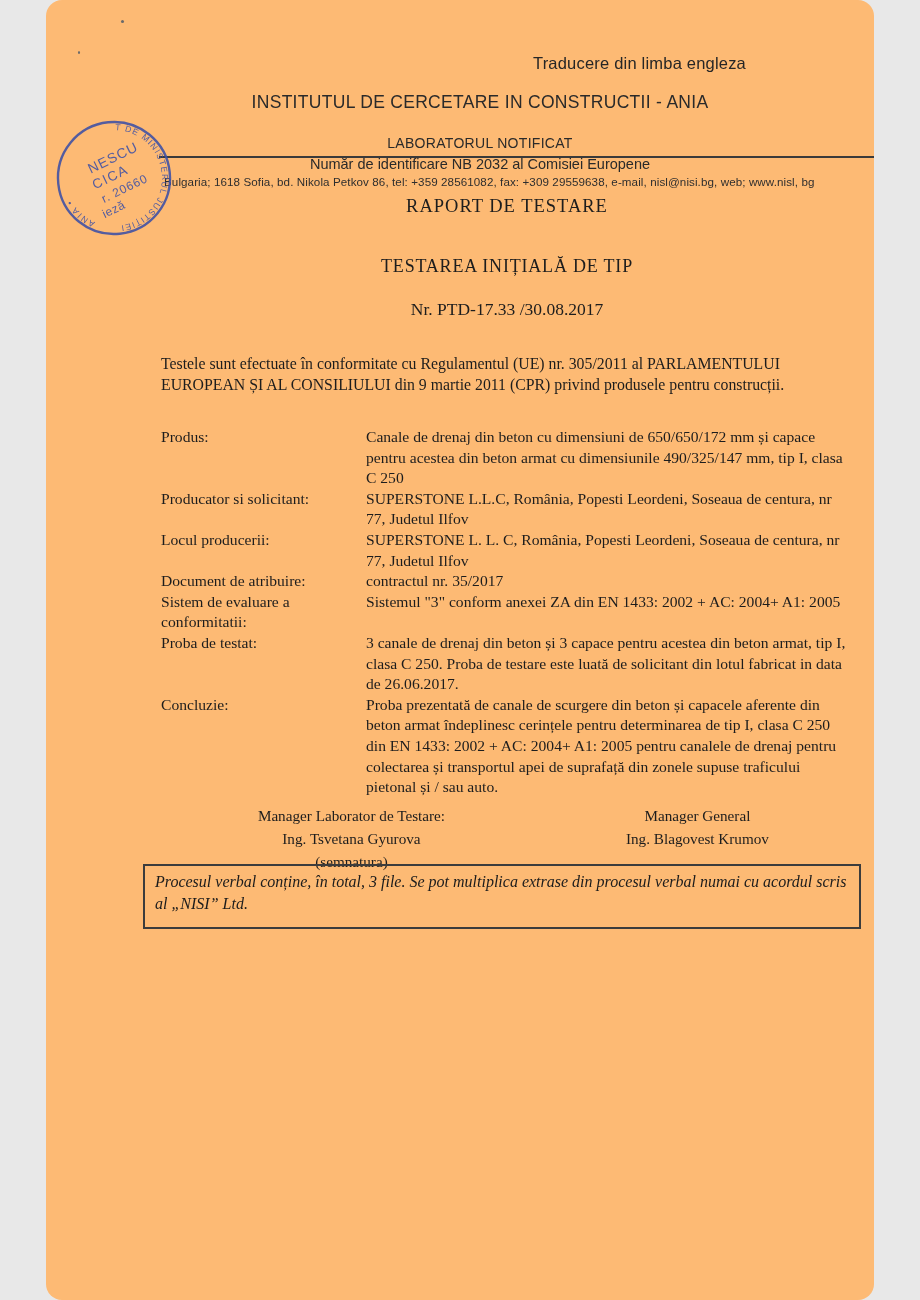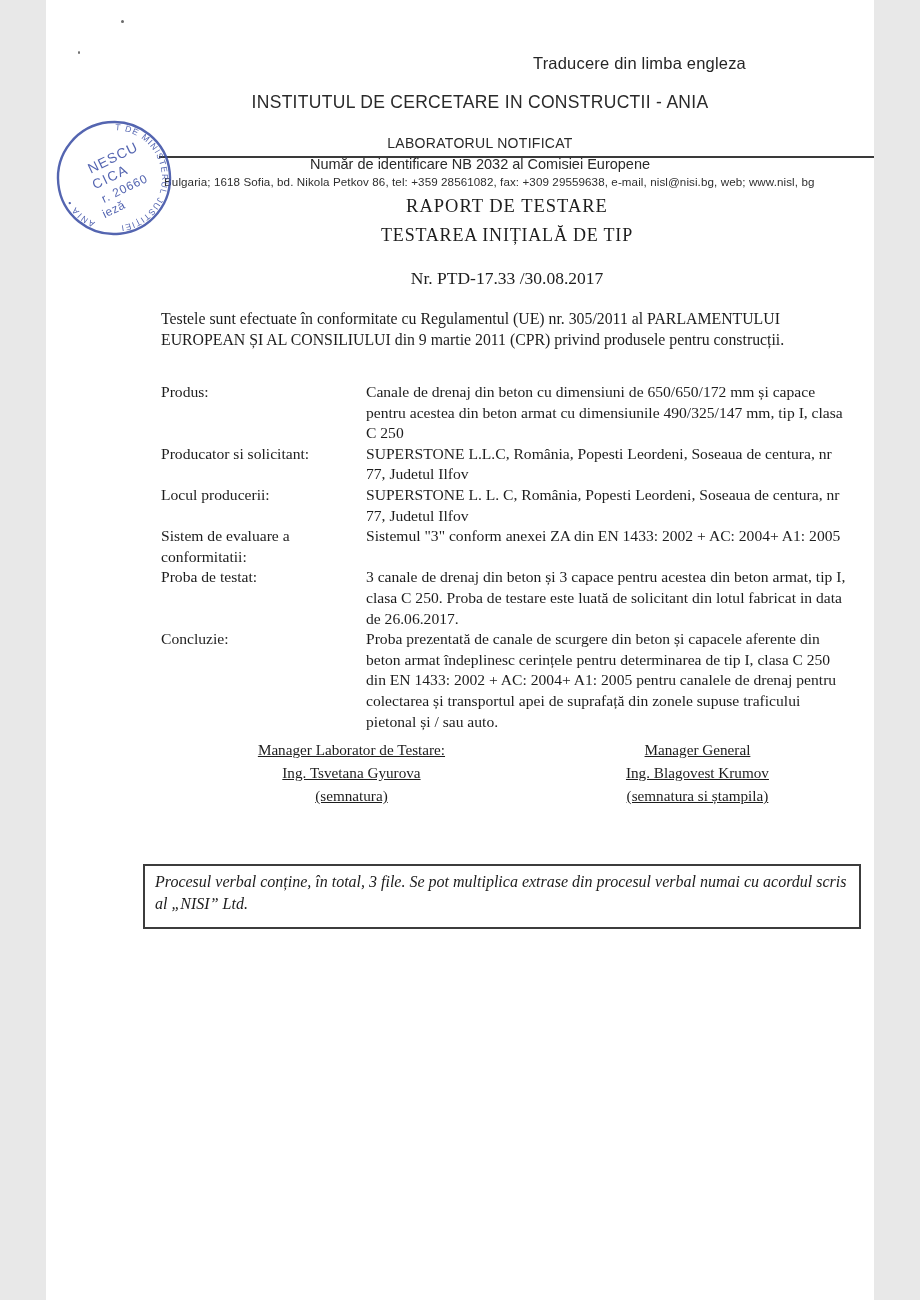--- a/index.html
+++ b/index.html
@@ -2,23 +2,24 @@
 <html lang="ro"><head>
 <meta charset="utf-8">
 <style>
   * { margin: 0; padding: 0; box-sizing: border-box; }
   html, body { background: #e8e8e8; }
   .page {
     position: relative;
     width: 828px;
     height: 1300px;
     margin: 0 auto;
-    background: #ffffff;
+    background: #fdba74;
     overflow: hidden;
     color: #1f1f1f;
+    border-radius: 16px;
   }
   
   .speck { position: absolute; background: #6a6a6a; border-radius: 50%; }
   .speck.s1 { left: 75px; top: 20px; width: 3px; height: 3px; }
   .speck.s2 { left: 32px; top: 51px; width: 2px; height: 3px; }
 
   
   .translation-note {
     position: absolute; top: 54px; right: 128px;
     font-family: "Liberation Sans", sans-serif;
@@ -50,38 +51,38 @@
     opacity: 0.88;
   }
 
   
   .body-col {
     position: absolute; left: 115px; top: 196px; width: 692px;
     font-family: "Liberation Serif", serif;
     color: #1d1d1d;
   }
   .title-report   { text-align: center; font-size: 18.5px; letter-spacing: 1px; font-weight: 400; }
-  .title-subtitle { text-align: center; font-size: 18px; letter-spacing: 0.8px; margin-top: 8px; font-weight: 400; }
+  .title-subtitle { text-align: center; font-size: 18px; letter-spacing: 0.8px; margin-top: 39px; font-weight: 400; }
   .title-number   { text-align: center; font-size: 17.5px; margin-top: 22px; font-weight: 400; }
   .intro {
-    margin-top: 19px; font-size: 15.8px; line-height: 21px; text-align: left;
+    margin-top: 33px; font-size: 15.8px; line-height: 21px; text-align: left;
   }
   .fields { margin-top: 32px; }
   .field-row {
     display: grid;
     grid-template-columns: 205px 1fr;
     font-size: 15.6px;
     line-height: 20.6px;
   }
   .field-label { padding-right: 8px; }
   .field-value { padding-right: 2px; }
 
   .signatures {
     margin-top: 6px;
-    display: flex; justify-content: space-between; text-decoration: underline;
+    display: flex; justify-content: space-between;
   }
   .sig-block { text-align: center; font-size: 15.2px; line-height: 23px; }
   .sig-left  { width: 382px; }
   .sig-right { width: 312px; }
 
   .footer-box {
     position: absolute; left: 97px; top: 864px; width: 718px;
     border: 2px solid #3c3c3c;
     padding: 5px 12px 12px 10px;
     font-family: "Liberation Serif", serif;
@@ -142,20 +143,24 @@
       </div>
       <div class="field-row">
         <div class="field-label">Producator si solicitant:</div>
         <div class="field-value">SUPERSTONE L.L.C, România, Popesti Leordeni, Soseaua de centura, nr 77, Judetul Ilfov</div>
       </div>
       <div class="field-row">
         <div class="field-label">Locul producerii:</div>
         <div class="field-value">SUPERSTONE L. L. C, România, Popesti Leordeni, Soseaua de centura, nr 77, Judetul Ilfov</div>
       </div>
       <div class="field-row">
+        <div class="field-label">Document de atribuire:</div>
+        <div class="field-value">contractul nr. 35/2017</div>
+      </div>
+      <div class="field-row">
         <div class="field-label">Sistem de evaluare a conformitatii:</div>
         <div class="field-value">Sistemul "3" conform anexei ZA din EN 1433: 2002 + AC: 2004+ A1: 2005</div>
       </div>
       <div class="field-row">
         <div class="field-label">Proba de testat:</div>
         <div class="field-value">3 canale de drenaj din beton și 3 capace pentru acestea din beton armat, tip I, clasa C 250. Proba de testare este luată de solicitant din lotul fabricat in data de 26.06.2017.</div>
       </div>
       <div class="field-row">
         <div class="field-label">Concluzie:</div>
         <div class="field-value">Proba prezentată de canale de scurgere din beton și capacele aferente din beton armat îndeplinesc cerințele pentru determinarea de tip I, clasa C 250 din EN 1433: 2002 + AC: 2004+ A1: 2005 pentru canalele de drenaj pentru colectarea și transportul apei de suprafață din zonele supuse traficului pietonal și / sau auto.</div>
@@ -164,21 +169,20 @@
 
     <div class="signatures">
       <div class="sig-block sig-left">
         <div>Manager Laborator de Testare:</div>
         <div>Ing. Tsvetana Gyurova</div>
         <div>(semnatura)</div>
       </div>
       <div class="sig-block sig-right">
         <div>Manager General</div>
         <div>Ing. Blagovest Krumov</div>
-        <div>(semnatura si ștampila)</div>
       </div>
     </div>
   </div>
 
   <div class="footer-box">
     <span>Procesul verbal conține, în total, 3 file. Se pot multiplica extrase din procesul verbal numai cu acordul scris al „NISI” Ltd.</span>
   </div>
 
 </div>
 

